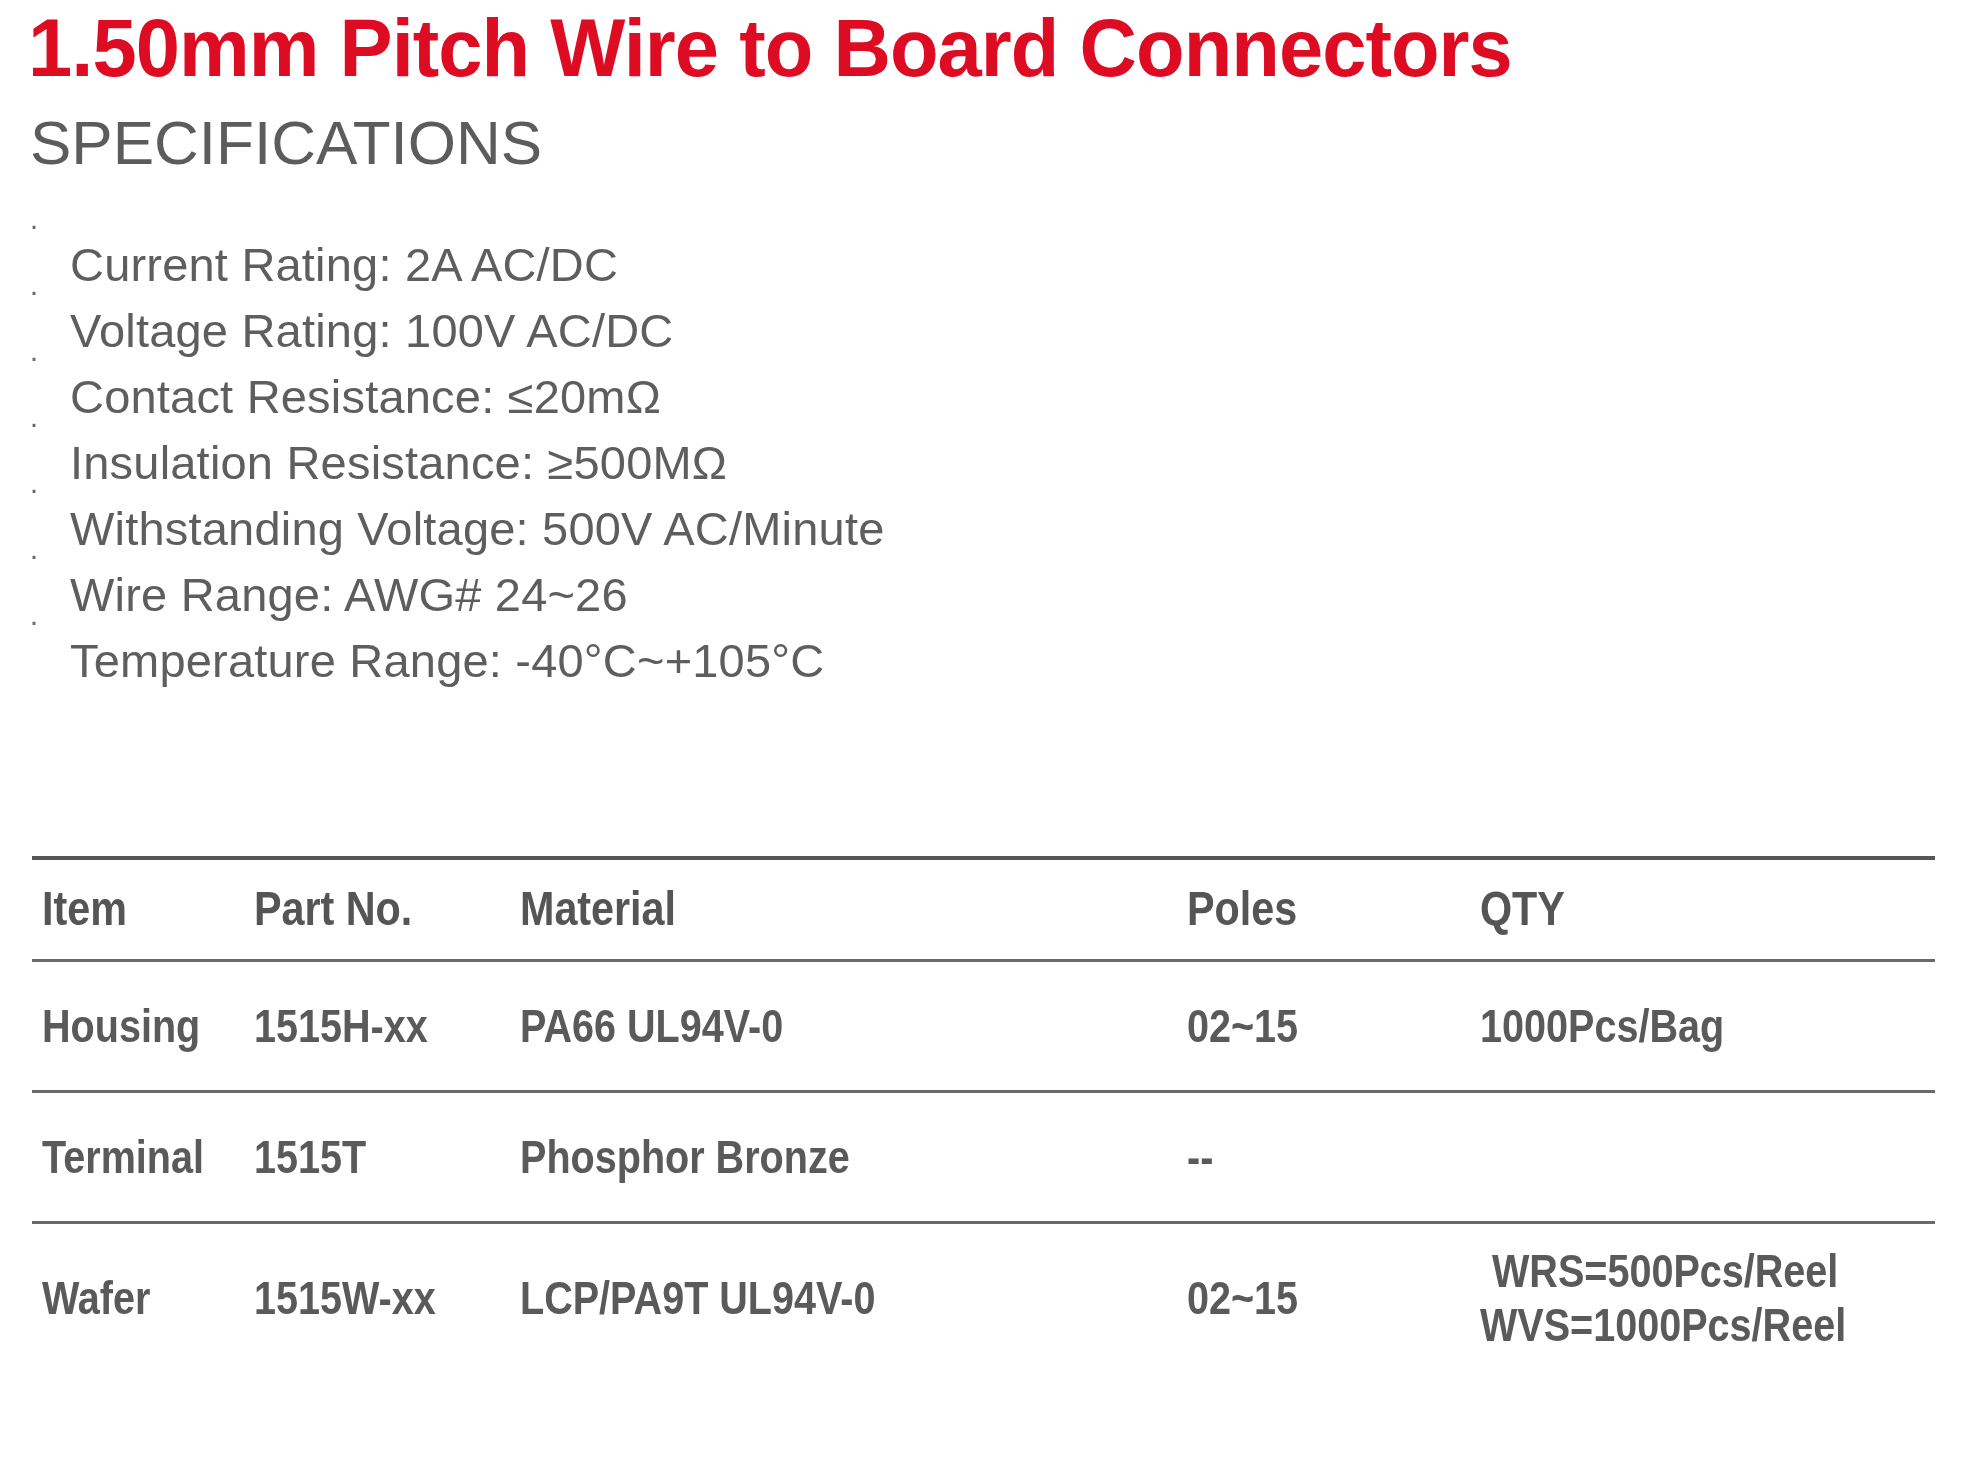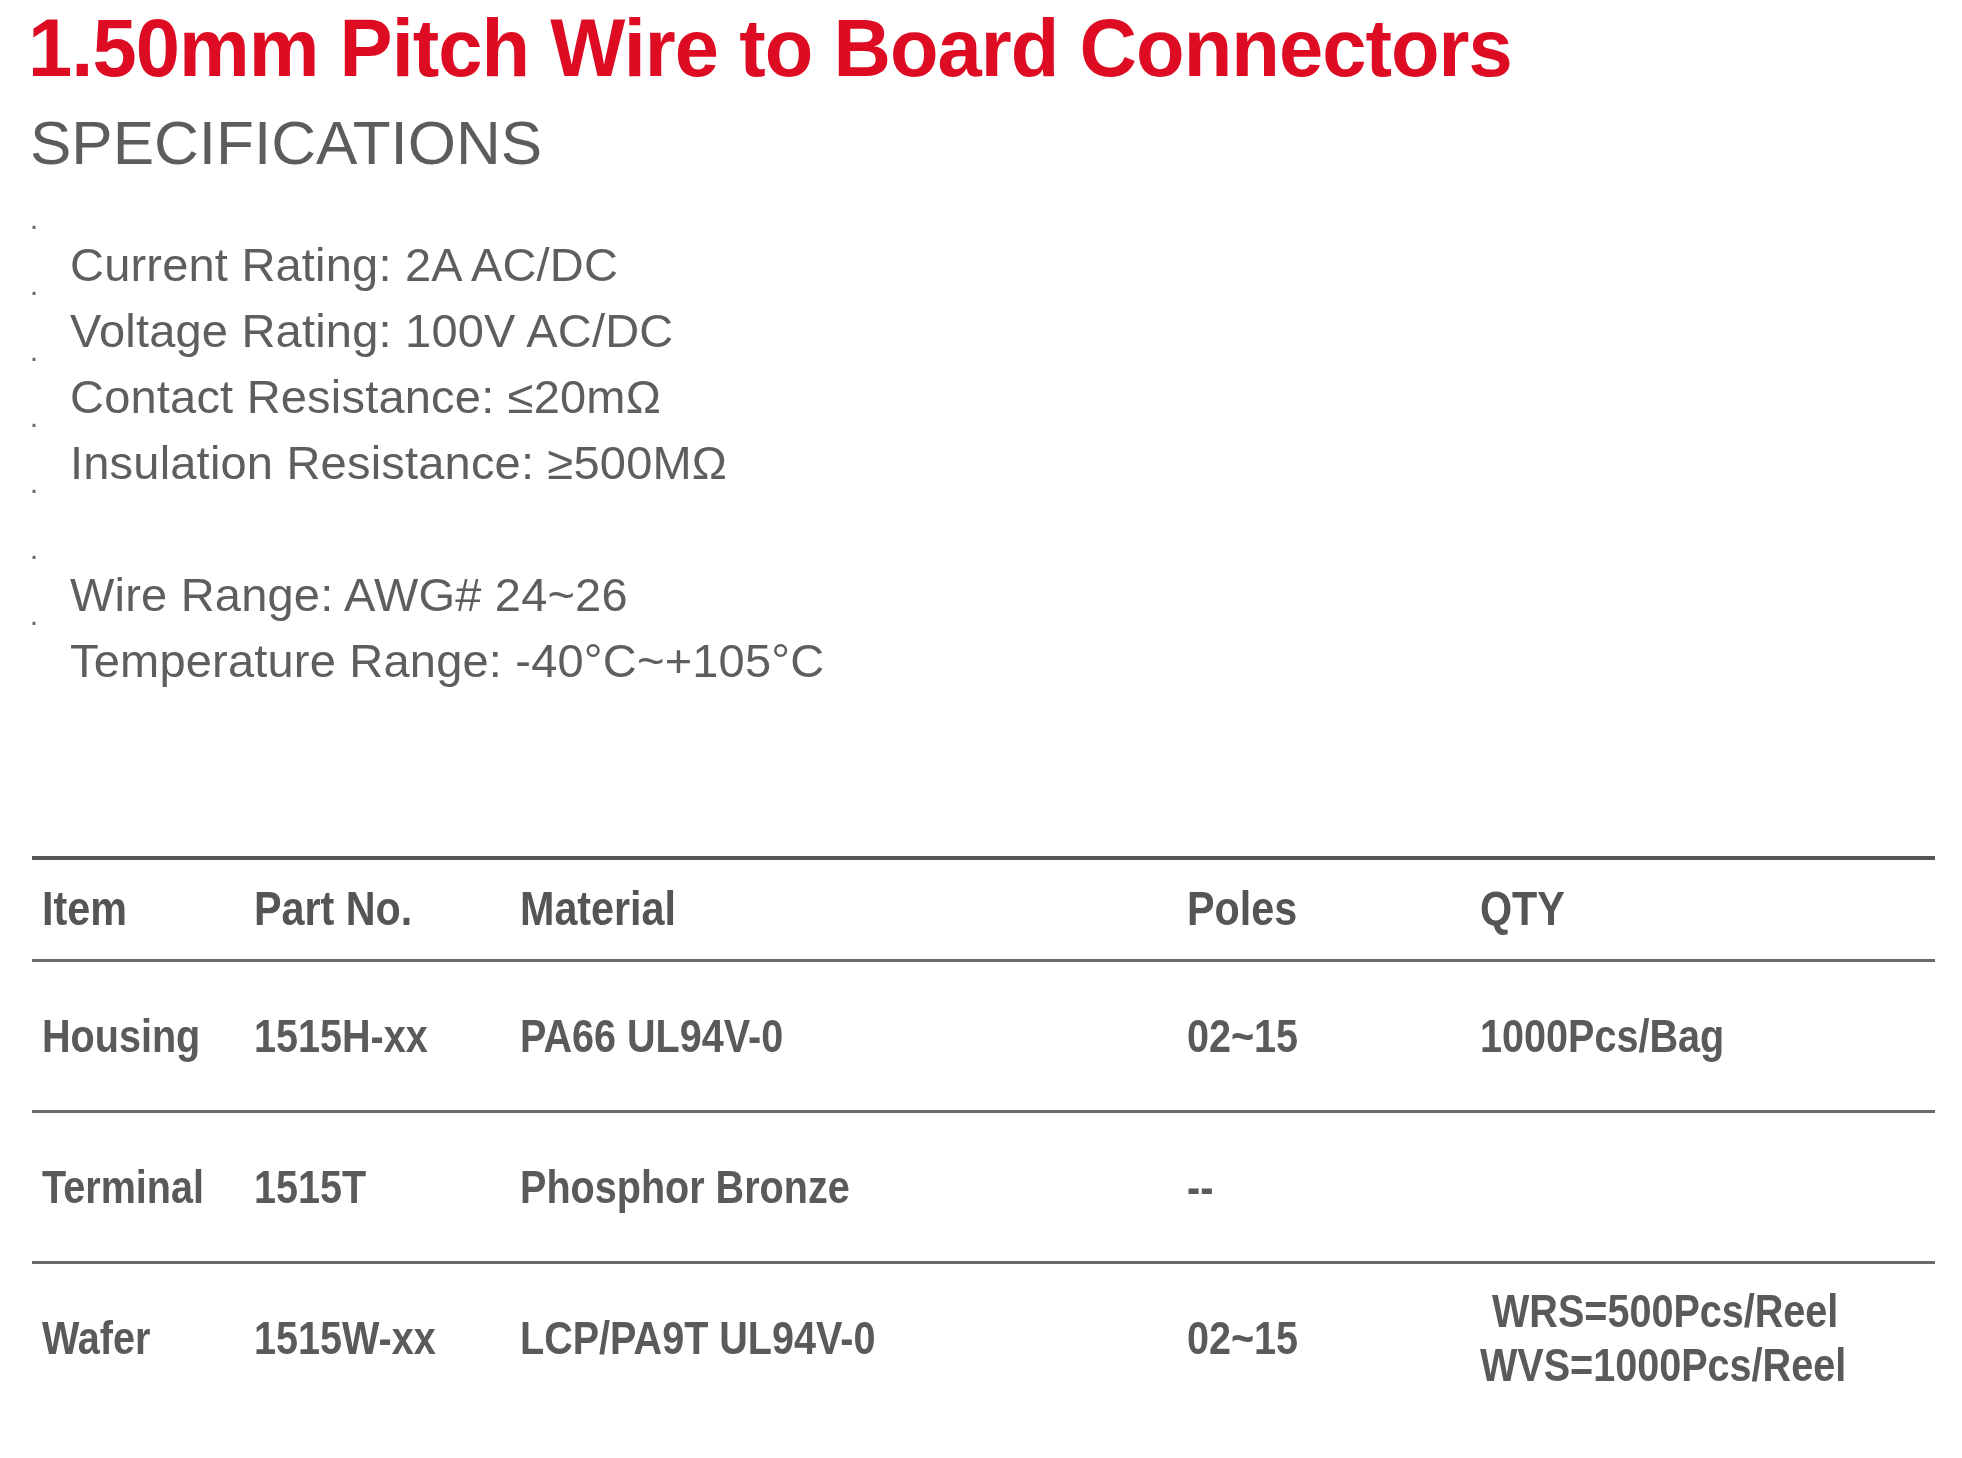--- a/index.html
+++ b/index.html
@@ -99,21 +99,21 @@
   .rule-thin {
     width: 100%;
     height: 3px;
     background: #6A6A6A;
   }
   .trow {
     position: relative;
     width: 100%;
   }
   .trow-head { height: 99px; }
-  .trow-data { height: 148px; }
+  .trow-data { height: 128px; }
   .trow-data-tall { height: 148px; }
 
   .cell {
     position: absolute;
     top: 0;
     height: 100%;
     display: flex;
     align-items: center;
     color: #5A5A5A;
     font-weight: 700;
@@ -164,20 +164,21 @@
   <li class="spec-item">
     <span class="spec-bullet">·</span>
     <span class="spec-text">Contact Resistance: ≤20mΩ</span>
   </li>
   <li class="spec-item">
     <span class="spec-bullet">·</span>
     <span class="spec-text">Insulation Resistance: ≥500MΩ</span>
   </li>
   <li class="spec-item">
     <span class="spec-bullet">·</span>
+    <span class="spec-text">Withstanding Voltage: 500V AC/Minute</span>
   </li>
   <li class="spec-item">
     <span class="spec-bullet">·</span>
     <span class="spec-text">Wire Range: AWG# 24~26</span>
   </li>
   <li class="spec-item">
     <span class="spec-bullet">·</span>
     <span class="spec-text">Temperature Range: -40°C~+105°C</span>
   </li>
 </ul>

